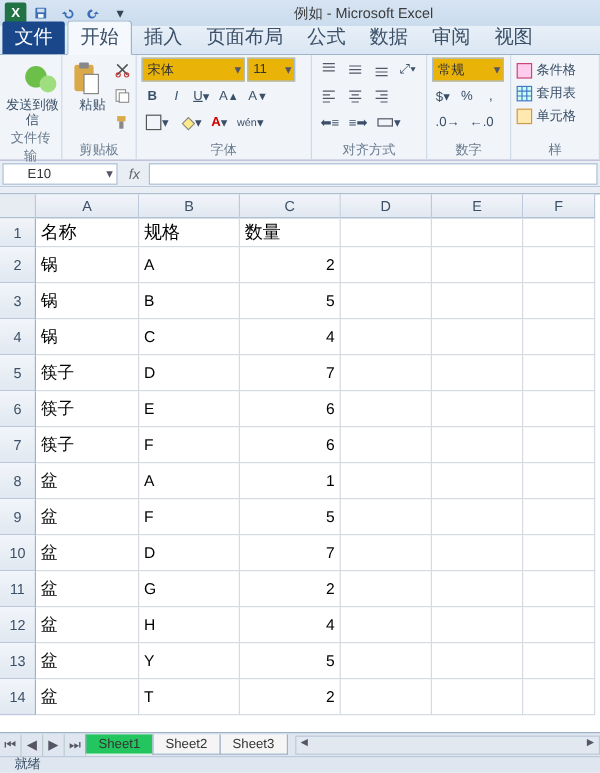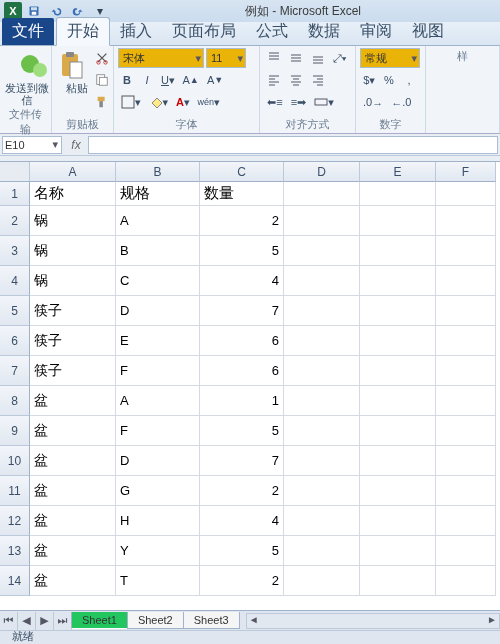--- a/index.html
+++ b/index.html
@@ -30,21 +30,21 @@
   .stack { display:flex; flex-direction:column; gap:2px; }
   .row { display:flex; align-items:center; gap:2px; }
   .rbtn { min-width:18px; height:20px; border:1px solid transparent; display:flex;align-items:center;justify-content:center; font-size:11px; color:#3b5068; padding:0 2px;}
   .combo { height:20px; border:1px solid #a9bdd4; background:#eab308; display:flex;align-items:center; font-size:11px; padding:0 14px 0 4px; position:relative; color:#333;}
   .combo::after{content:"▾"; position:absolute; right:2px; color:#556;}
   .cond-row { display:flex; align-items:center; gap:3px; font-size:11px; color:#3b5068; padding:1px 0;}
   .cond-row .ico{width:14px;height:14px;}
 
   
   .namebox-row { height: 22px; background:#e9eef5; border-bottom:1px solid #bcc9da; display:flex; align-items:center; }
-  .namebox { width:60px; height:18px; margin:0 2px; border:1px solid #a9bdd4; background:#fff; font-size:11px; padding:0 2px; display:flex;align-items:center; position:relative;}
+  .namebox { width:96px; height:18px; margin:0 2px; border:1px solid #a9bdd4; background:#fff; font-size:11px; padding:0 20px; display:flex;align-items:center; position:relative;}
   .namebox::after{content:"▾";position:absolute;right:3px;color:#556;}
   .fx { width:24px; text-align:center; color:#6a6a6a; font-style:italic;}
   .formula { flex:1; height:18px; border:1px solid #a9bdd4; background:#fff; margin-right:2px;}
   .spacer-row { height: 6px; background:#e9eef5; border-bottom:1px solid #9fb2c9;}
 
   
   .grid { position:relative; }
   .colhdrs { display:flex; height:20px; }
   .corner { width:30px; background:#e7ecf3; border-right:1px solid #bcc9da; border-bottom:1px solid #9fb2c9;}
   .colhdr { background:linear-gradient(#f2f5fa,#e1e8f1); border-right:1px solid #bcc9da; border-bottom:1px solid #9fb2c9; display:flex;align-items:center;justify-content:center; font-size:12px; color:#3b5068;}
@@ -252,20 +252,41 @@
       </div>
       <div class="row">
         <div class="rbtn">.0→</div>
         <div class="rbtn">←.0</div>
       </div>
     </div>
     <div class="group-label">数字</div>
   </div>
 
   <div class="group" style="flex:1">
+    <div class="stack" style="width:100%;padding-top:2px">
+      <div class="cond-row">
+          <svg class="ico" viewBox="0 0 14 14">
+            <rect x="1" y="1" width="12" height="12" fill="#fce" stroke="#c47"></rect>
+          </svg>
+          <span>条件格</span>
+        </div>
+      <div class="cond-row">
+          <svg class="ico" viewBox="0 0 14 14">
+            <rect x="1" y="1" width="12" height="12" fill="#cfe" stroke="#47c"></rect>
+            <path d="M1 5h12M1 9h12M5 1v12M9 1v12" stroke="#47c"></path>
+          </svg>
+          <span>套用表</span>
+        </div>
+      <div class="cond-row">
+          <svg class="ico" viewBox="0 0 14 14">
+            <rect x="1" y="1" width="12" height="12" fill="#ffe9b0" stroke="#c94"></rect>
+          </svg>
+          <span>单元格</span>
+        </div>
+    </div>
     <div class="group-label">样</div>
   </div>
 </div>
 
 <div class="namebox-row">
   <div class="namebox">E10</div>
   <div class="fx">fx</div>
   <div class="formula"></div>
 </div>
 <div class="spacer-row"></div>

